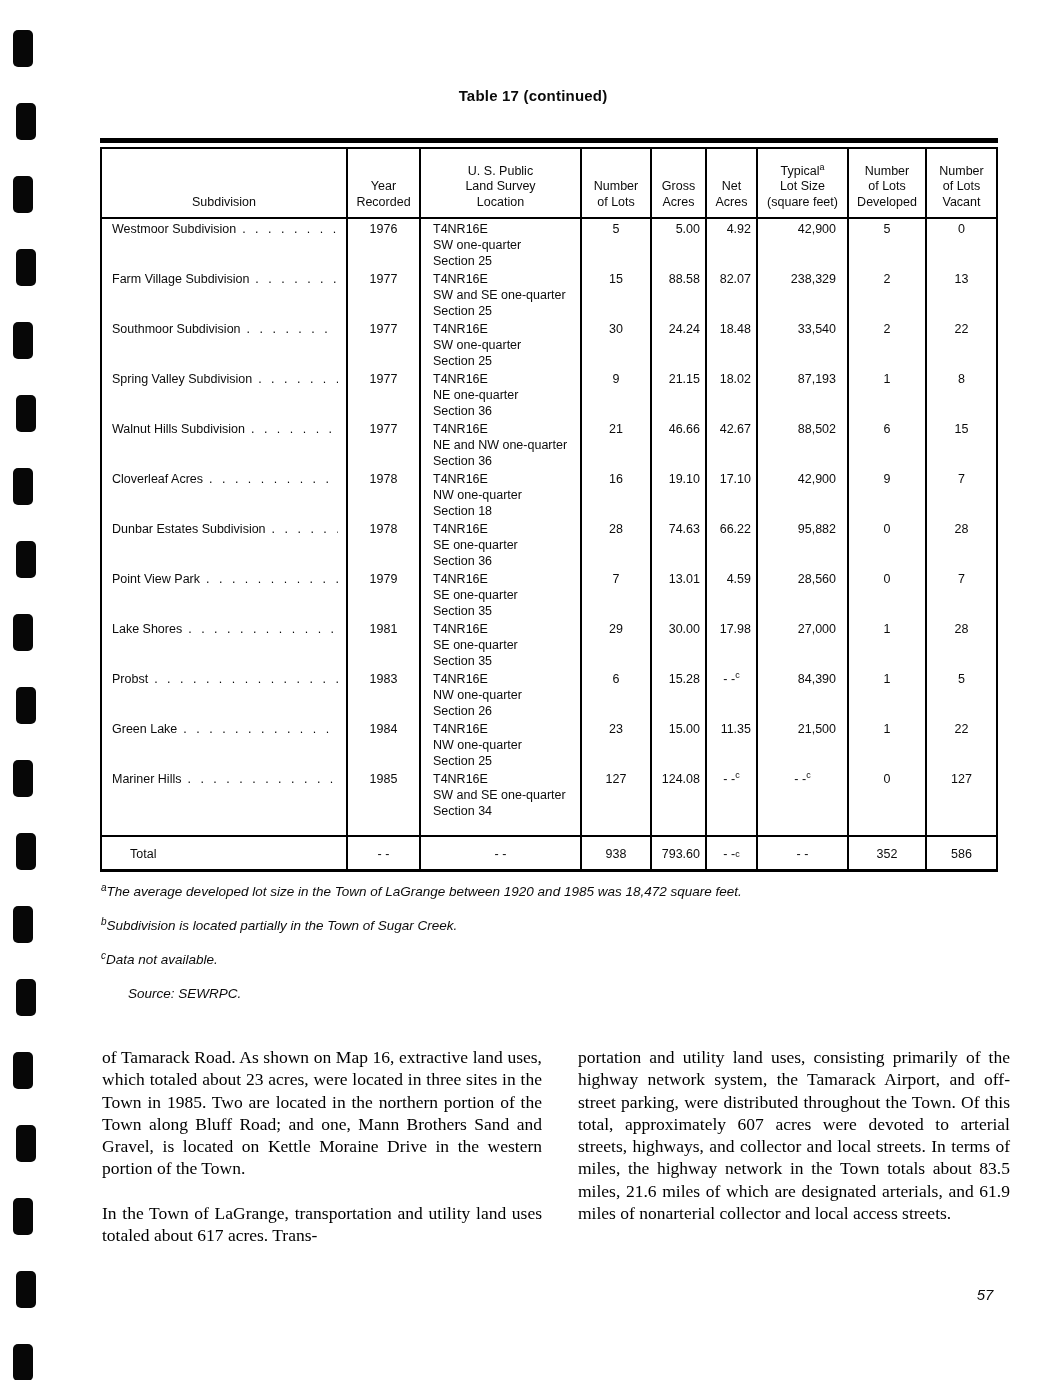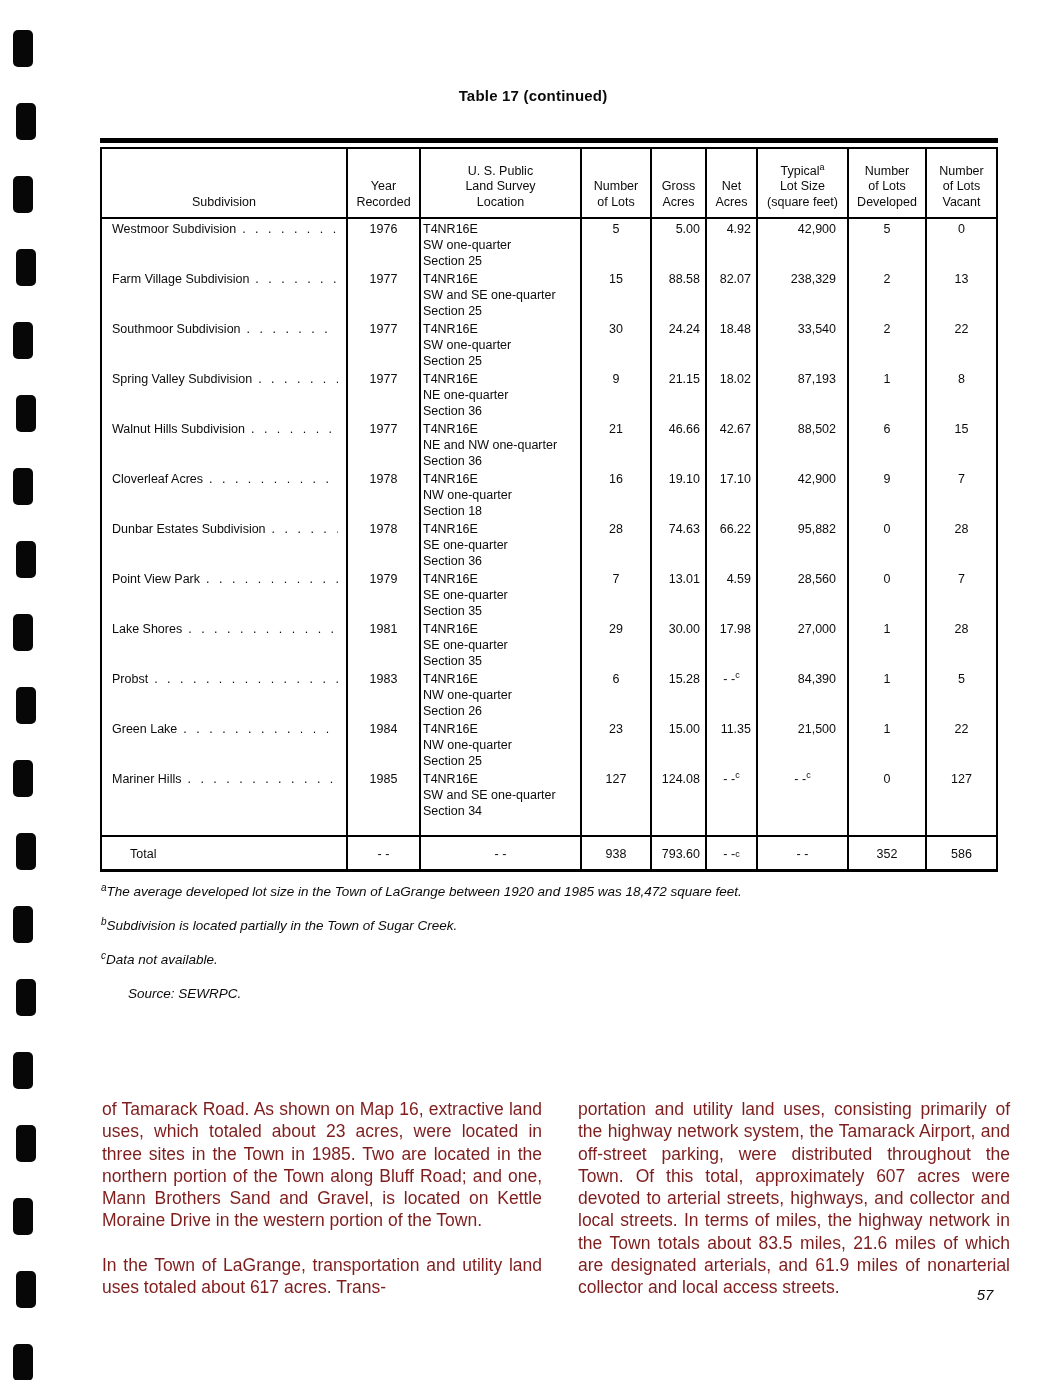--- a/index.html
+++ b/index.html
@@ -51,21 +51,21 @@
   .trow .c { min-height:50px; }
   .trow:last-child .c { min-height:66px; }
 
   .c-sub { display:flex; padding-left:10px; padding-right:8px; align-items:flex-start; }
   .c-sub .nm { white-space:nowrap; }
   .c-sub .leader {
     flex:1; overflow:hidden; white-space:nowrap;
     margin-left:6px; letter-spacing:3px; color:#0b0b0b;
   }
   .c-year { text-align:center; }
-  .c-loc  { padding-left:2px; }
+  .c-loc  { padding-left:12px; }
   .c-lots { text-align:center; }
   .c-gross{ text-align:right; padding-right:5px; }
   .c-net  { text-align:right; padding-right:5px; }
   .c-size { text-align:right; padding-right:11px; }
   .c-dev  { text-align:center; }
   .c-vac  { text-align:center; }
   .c.dash { text-align:center; padding-right:0; }
 
   .ttotal { border-top:2px solid #000; }
   .ttotal .c { min-height:32px; display:flex; align-items:center; }
@@ -77,24 +77,24 @@
 
   .footnotes {
     position:absolute; left:101px; top:884px; width:890px;
     font-size:13.5px; font-style:italic; line-height:16px;
   }
   .footnote { margin-bottom:18px; }
   .footnote sup { font-size:10px; font-style:italic; }
   .source-line { font-size:13.5px; font-style:italic; margin-top:1px;margin-left:27px; }
 
   .bodycol {
-    position:absolute; top:1098px;
-    font-family:Liberation Sans, sans-serif;
+    position:absolute; top:1046px;
+    font-family:Liberation Serif, serif;
     font-size:17.5px; line-height:22.3px;
-    text-align:justify; color:#7f1d1d;
+    text-align:justify; color:#000000;
   }
   .bodycol.left  { left:102px; width:440px; }
   .bodycol.right { left:578px; width:432px; }
   .bodycol p { margin:0 0 22px 0; }
 
   .pagenum {
     position:absolute; left:960px; top:1286px; width:50px;
     text-align:center; font-size:15px; font-style:italic; font-weight:500;
   }
 </style>

